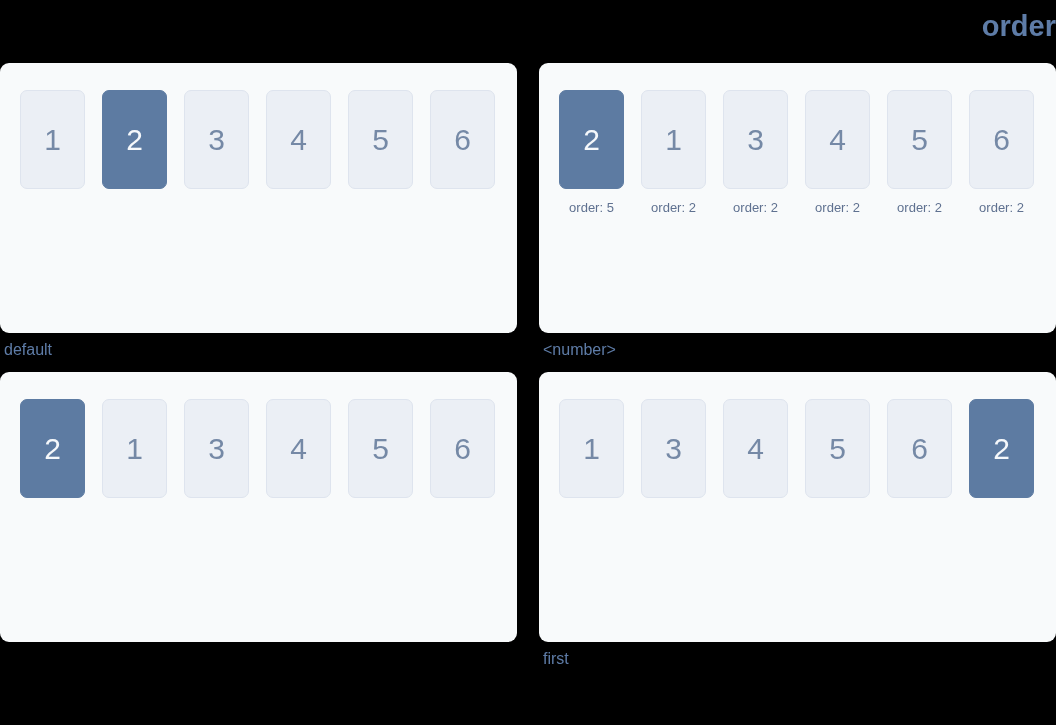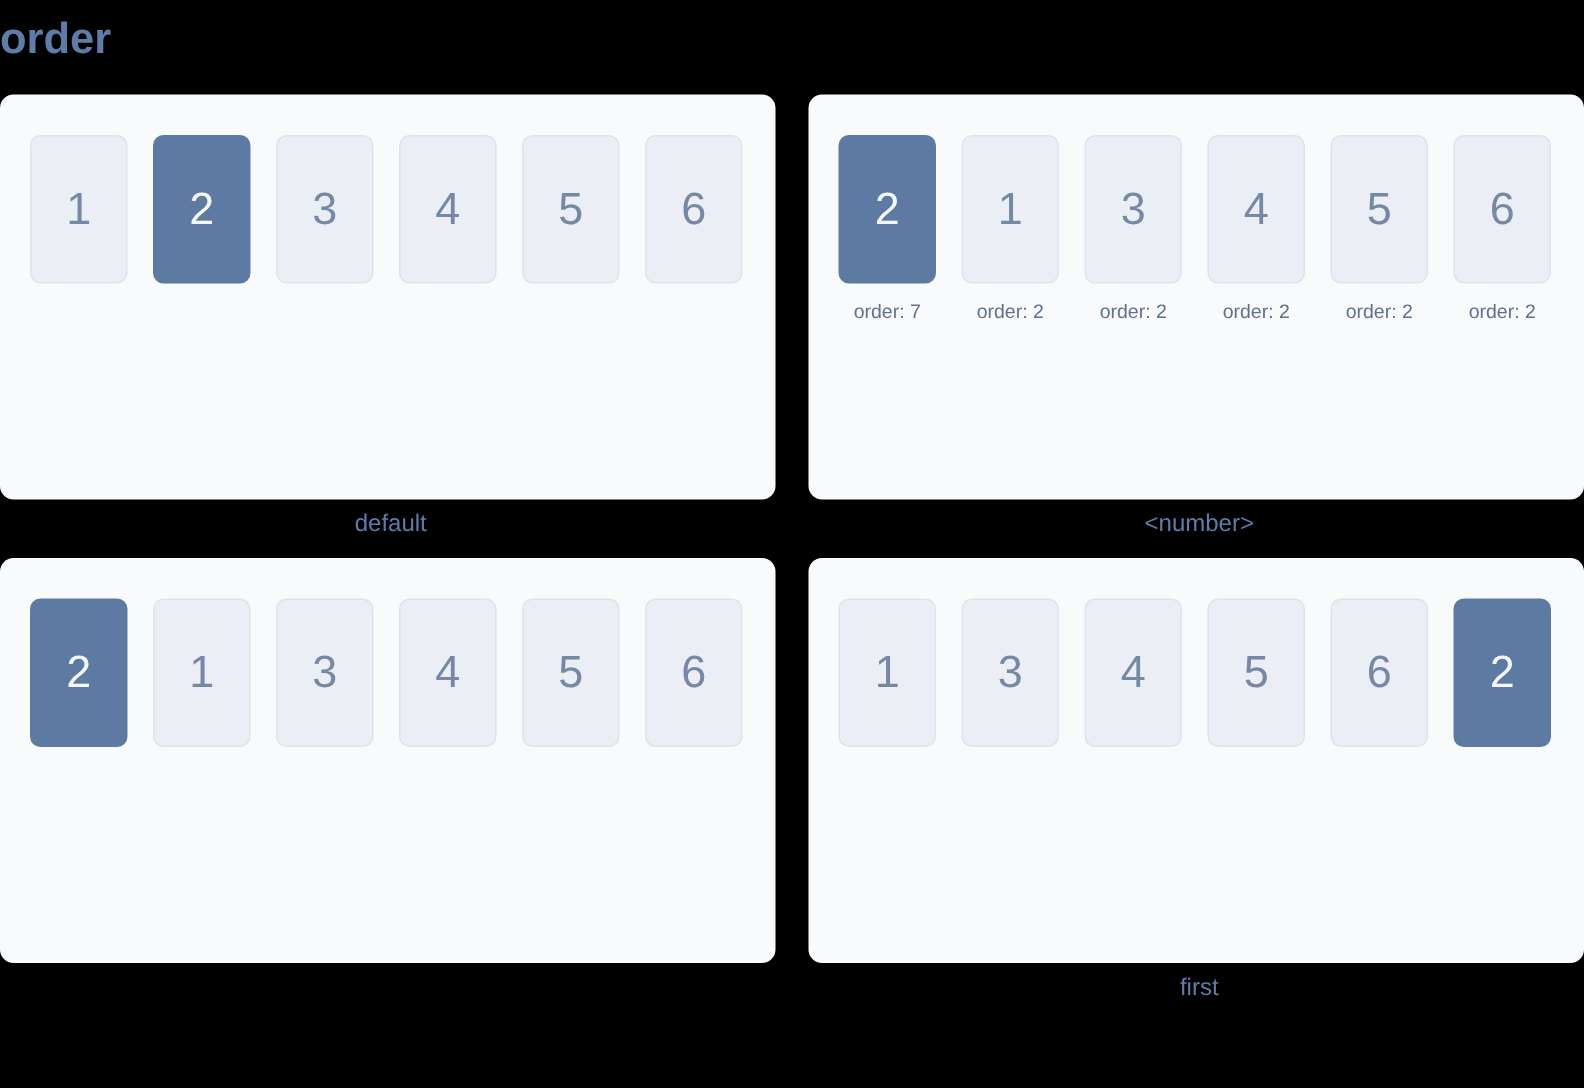--- a/index.html
+++ b/index.html
@@ -7,21 +7,21 @@
   body {
     width: 1056px;
     height: 725px;
     background: var(--background, #000000);
     font-family: "Liberation Sans", sans-serif;
     overflow: hidden;
   }
   .title {
     margin: 0;
     padding-top: 8px;
-    text-align: left;
+    text-align: right;
     font-size: 29px;
     font-weight: 700;
     line-height: 36px;
     color: var(--label-text, #5e7ca7);
   }
   .grid {
     margin-top: 19px;
     display: grid;
     grid-template-columns: 517px 517px;
     column-gap: 22px;
@@ -67,21 +67,20 @@
   .caption {
     font-size: 13px;
     color: var(--caption-text, #5f7190);
     white-space: nowrap;
   }
   .panel-label {
     margin: 8px 0 0 4px;
     font-size: 16px;
     font-weight: 500;
     color: var(--label-text, #5e7ca7);
-    text-align: center;
   }
 </style>
 </head>
 <body>
 
 <main class="page">
   <h1 class="title">order</h1>
 
   <div class="grid">
 
@@ -97,21 +96,21 @@
         </div>
       </div>
       <div class="panel-label">default</div>
     </section>
 
     <section class="cell">
       <div class="panel">
         <div class="boxes">
           <div class="item">
             <div class="box highlight">2</div>
-            <div class="caption">order: 7</div>
+            <div class="caption">order: 5</div>
           </div>
           <div class="item">
             <div class="box">1</div>
             <div class="caption">order: 2</div>
           </div>
           <div class="item">
             <div class="box">3</div>
             <div class="caption">order: 2</div>
           </div>
           <div class="item">

